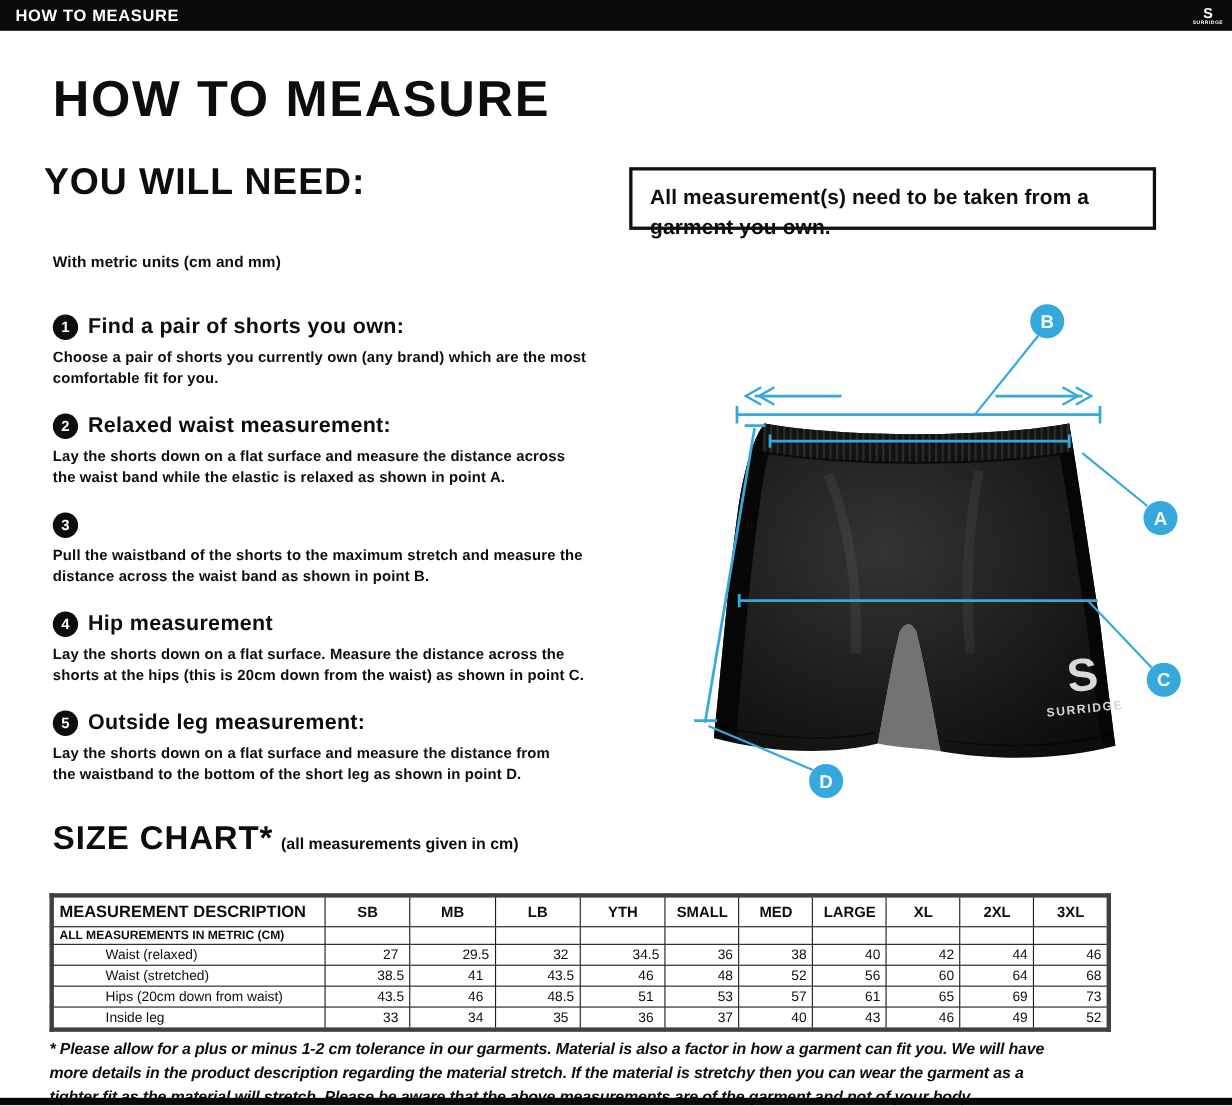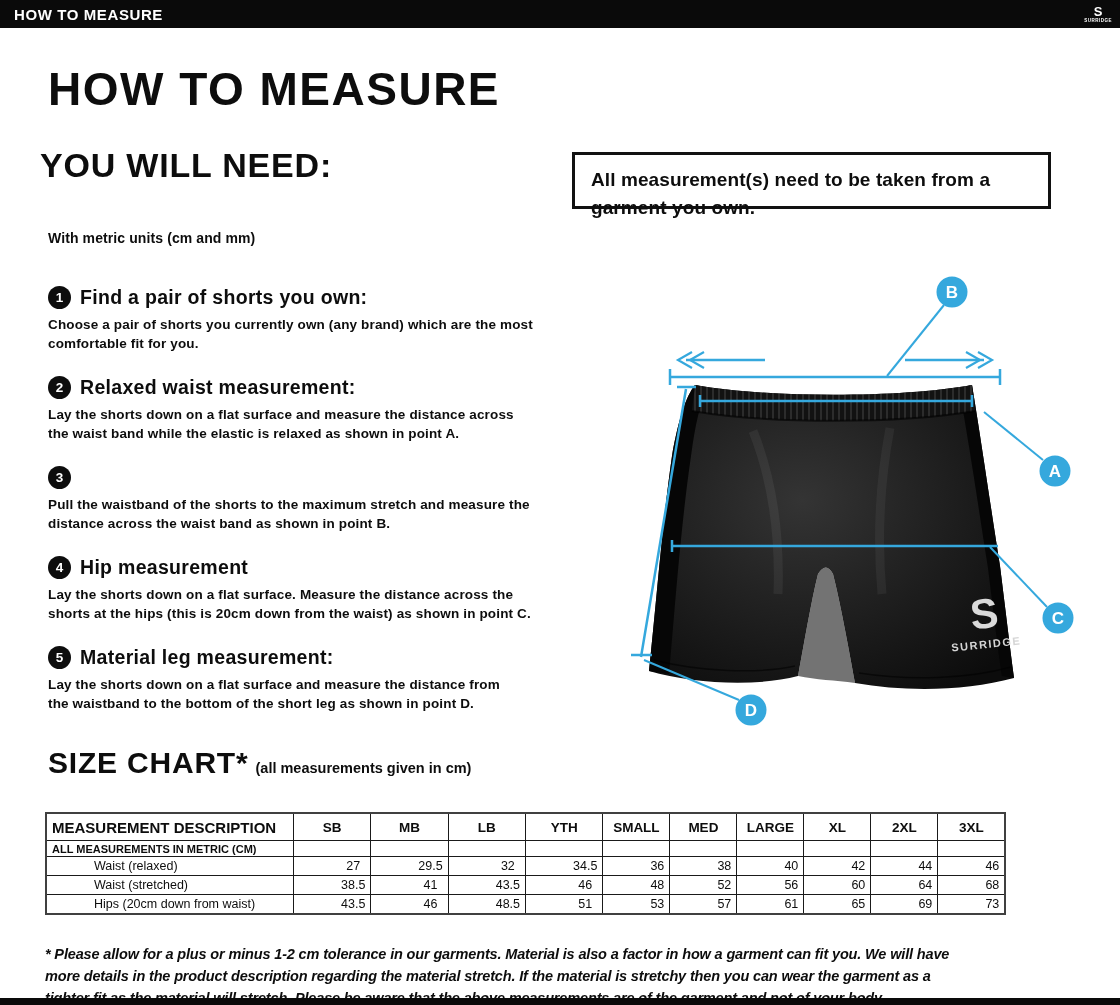--- a/index.html
+++ b/index.html
@@ -41,21 +41,21 @@
   
   .diagram{position:absolute;left:628px;top:276px;width:480px;height:486px;}
 
   
   .sc-head{position:absolute;left:48px;top:746px;display:flex;align-items:baseline;gap:7px;}
   .sc-title{font-size:30px;font-weight:800;letter-spacing:.8px;}
   .sc-sub{font-size:14.5px;font-weight:700;}
   table.size{position:absolute;left:45px;top:812px;border-collapse:collapse;table-layout:fixed;
              font-family:"Liberation Sans",sans-serif;}
   table.size td,table.size th{border:1.5px solid #1a1a1a;padding:0 5px;overflow:hidden;white-space:nowrap;}
-  table.size{border:2px solid #404040;}
+  table.size{border:4px solid #404040;}
   th.desc{width:236px;text-align:left;font-size:15px;font-weight:700;height:26px;}
   th.size-col{width:56px;text-align:center;font-size:13.5px;font-weight:700;}
   tr.metric td{height:15px;font-size:11px;font-weight:700;text-align:left;}
   tr.data td{height:18px;font-size:12.5px;font-weight:400;text-align:center;padding-left:47px;}
   tr.data td.lbl{text-align:left;}
 
   
   .footnote{position:absolute;left:45px;top:944px;width:1045px;font-size:14.5px;font-weight:700;
             font-style:italic;line-height:1.5;letter-spacing:-.15px;white-space:pre-line;}
   .bottombar{position:absolute;left:0;top:998px;width:1120px;height:7px;background:#0a0a0a;}
@@ -114,21 +114,21 @@
       <div class="num">4</div>
       <div class="step-title">Hip measurement</div>
     </div>
     <div class="step-body">Lay the shorts down on a flat surface. Measure the distance across the
 shorts at the hips (this is 20cm down from the waist) as shown in point C.</div>
   </div>
 
   <div class="step" style="top:646px">
     <div class="step-head">
       <div class="num">5</div>
-      <div class="step-title">Material leg measurement:</div>
+      <div class="step-title">Outside leg measurement:</div>
     </div>
     <div class="step-body">Lay the shorts down on a flat surface and measure the distance from
 the waistband to the bottom of the short leg as shown in point D.</div>
   </div>
 
   <svg class="diagram" viewBox="0 0 480 486" font-family="Liberation Sans, sans-serif">
     <defs>
       <radialGradient id="bodyGrad" cx="42%" cy="38%" r="75%">
         <stop offset="0%" stop-color="#343434"></stop>
         <stop offset="55%" stop-color="#1e1e1e"></stop>
@@ -283,20 +283,33 @@
       <td>46</td>
       <td>48.5</td>
       <td>51</td>
       <td>53</td>
       <td>57</td>
       <td>61</td>
       <td>65</td>
       <td>69</td>
       <td>73</td>
     </tr>
+    <tr class="data">
+      <td class="lbl">Inside leg</td>
+      <td>33</td>
+      <td>34</td>
+      <td>35</td>
+      <td>36</td>
+      <td>37</td>
+      <td>40</td>
+      <td>43</td>
+      <td>46</td>
+      <td>49</td>
+      <td>52</td>
+    </tr>
   </tbody>
     </table>
 
   <div class="footnote">* Please allow for a plus or minus 1-2 cm tolerance in our garments. Material is also a factor in how a garment can fit you. We will have
 more details in the product description regarding the material stretch.  If the material is stretchy then you can wear the garment as a
 tighter fit as the material will stretch.  Please be aware that the above measurements are of the garment and not of your body.</div>
   <div class="bottombar"></div>
 </div>
 
 </body></html>

